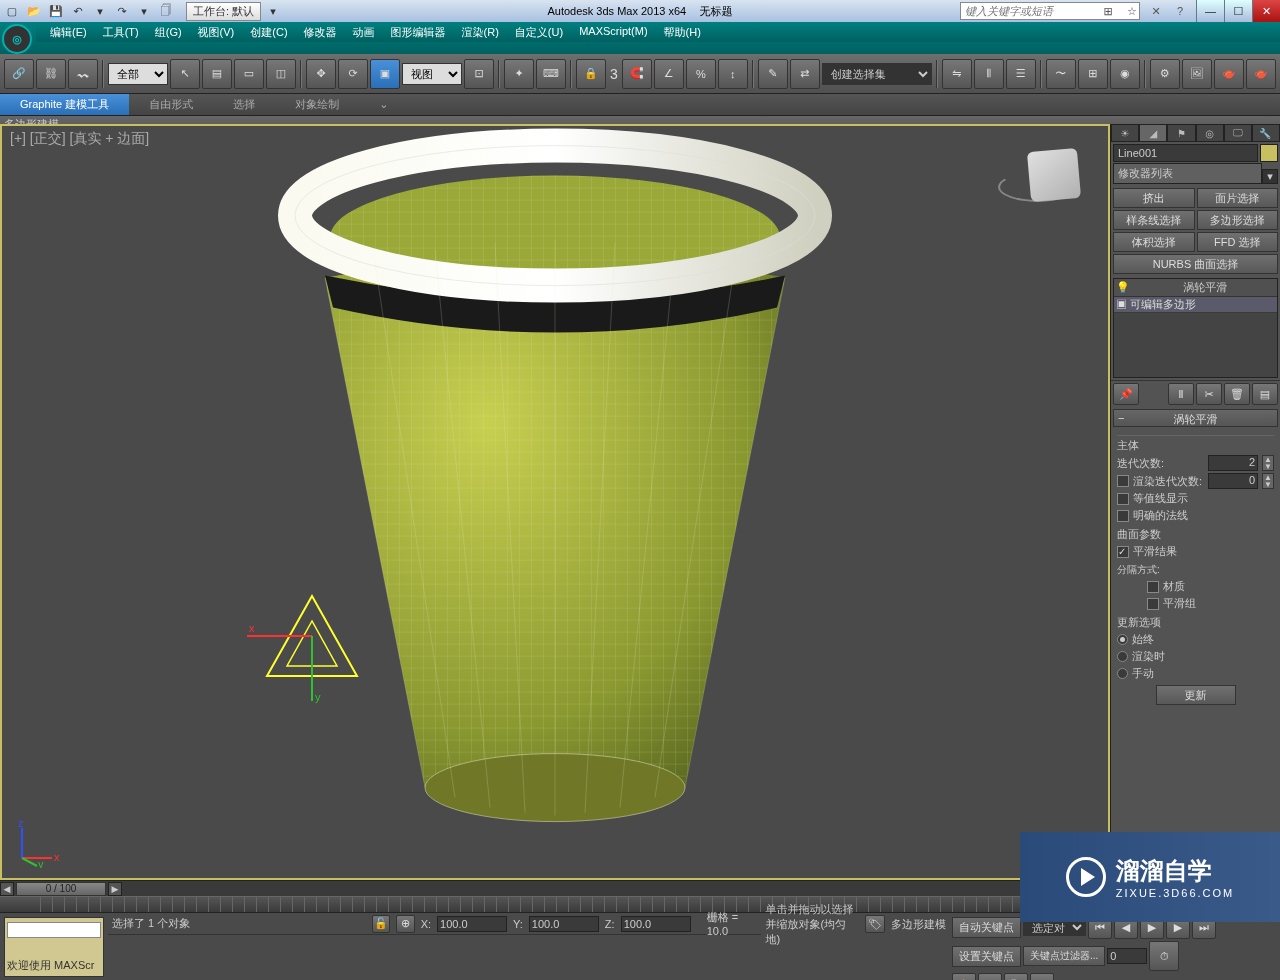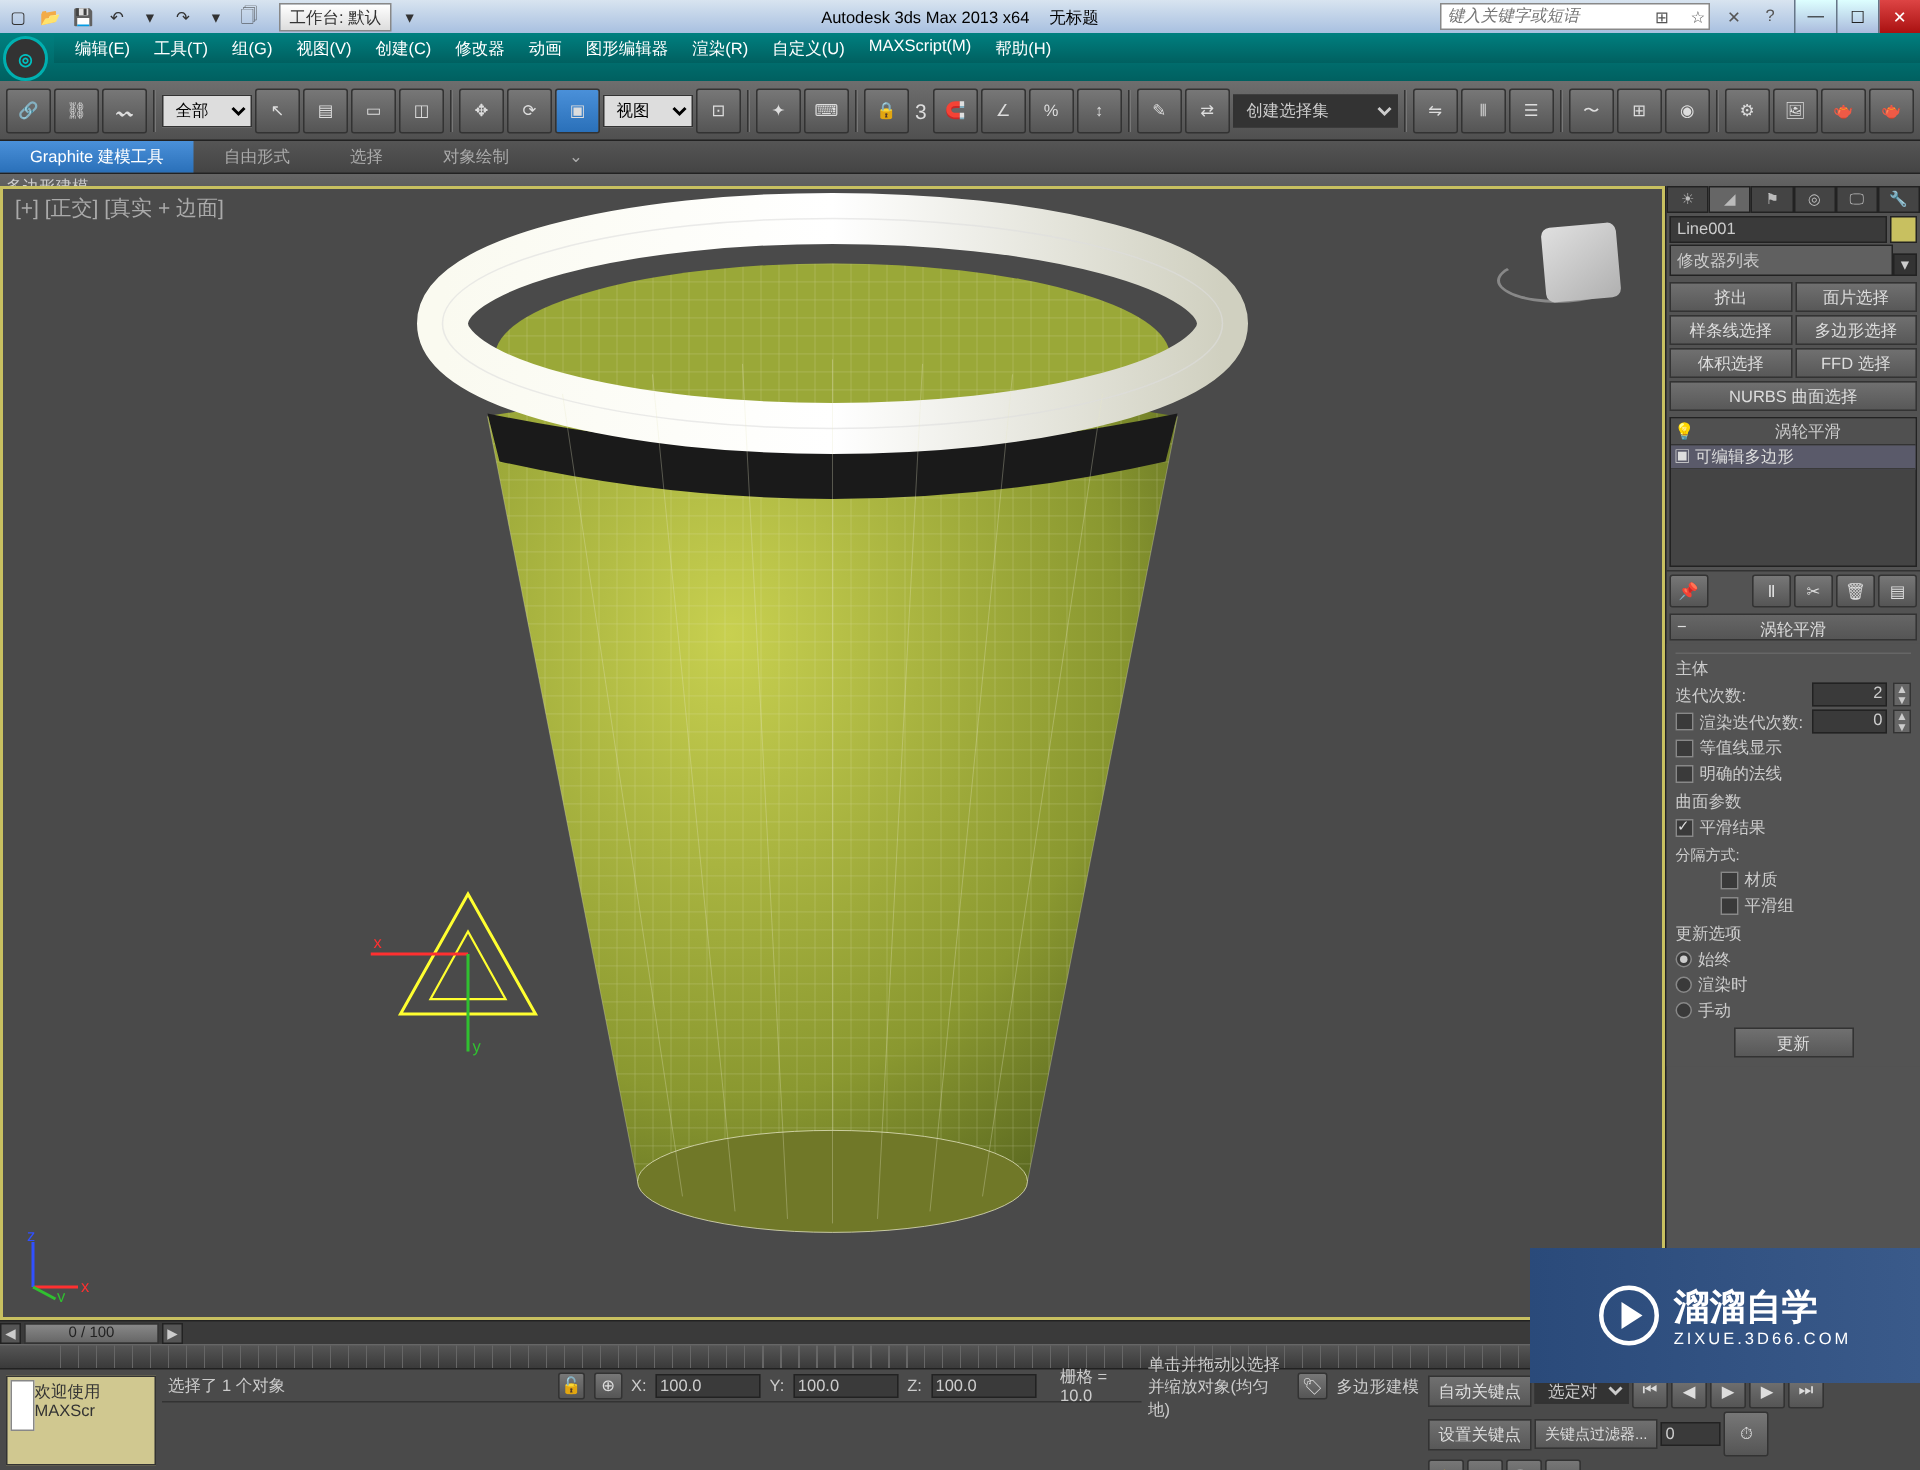--- a/index.html
+++ b/index.html
@@ -84,21 +84,21 @@
 .rp-update-btn { width: 80px; height: 20px; margin: 4px auto; background: linear-gradient(#707070,#585858); border: 1px solid #333; color: #ddd; display: flex; align-items: center; justify-content: center; cursor: pointer; font-family: Liberation Mono, monospace; }
 
 
 .timeline { position: absolute; bottom: 84px; left: 0; right: 170px; height: 16px; background: #3a3a3a; border-top: 1px solid #222; display: flex; align-items: center; }
 .tl-btn { width: 14px; height: 14px; background: #555; border: 1px solid #222; color: #ccc; font-size: 9px; display: flex; align-items: center; justify-content: center; }
 .tl-slider { flex: 0 0 90px; height: 14px; background: linear-gradient(#888,#666); border: 1px solid #333; color: #222; text-align: center; font-size: 10px; margin: 0 2px; }
 .track-bar { position: absolute; bottom: 68px; left: 0; right: 170px; height: 16px; background: linear-gradient(#555,#3a3a3a); border-top: 1px solid #666; }
 .track-ticks { position:absolute; left:40px; right:10px; top:0; bottom:0; background: repeating-linear-gradient(90deg,#666 0,#666 1px,transparent 1px,transparent 12px); }
 
 .status-bar { position: absolute; bottom: 0; left: 0; right: 0; height: 68px; background: #4a4a4a; border-top: 1px solid #222; display: flex; }
-.maxscript-box { width: 100px; height: 60px; background: #d0c890; border: 1px solid #333; margin: 4px; color: #333; font-size: 10px; padding: 2px; display: flex; flex-direction: row; justify-content: center; }
+.maxscript-box { width: 100px; height: 60px; background: #d0c890; border: 1px solid #333; margin: 4px; color: #333; font-size: 10px; padding: 2px; display: flex; flex-direction: column; justify-content: center; }
 .mx-top { flex: 0 0 16px; background: #fff; border: 1px solid #888; margin-bottom: 20px; }
 .status-mid { flex: 1; display: flex; flex-direction: row; }
 .status-row { display: flex; align-items: center; height: 22px; gap: 6px; padding: 0 4px; }
 .status-text { color: #ccc; font-size: 11px; }
 .coord-input { width: 70px; height: 16px; background: #3a3a3a; border: 1px solid #222; color: #ccc; font-size: 11px; padding: 0 2px; }
 .coord-label { color: #ccc; font-size: 11px; }
 .grid-text { color: #ccc; font-size: 11px; margin-left: 10px; }
 .status-right { width: 330px; display: flex; flex-wrap: wrap; align-items: center; padding: 2px; gap: 2px; }
 .autokey-btn { padding: 2px 6px; border: 1px solid #333; background: linear-gradient(#707070,#585858); color: #ddd; font-size: 11px; }
 .mini-icons { display: flex; gap: 2px; }

